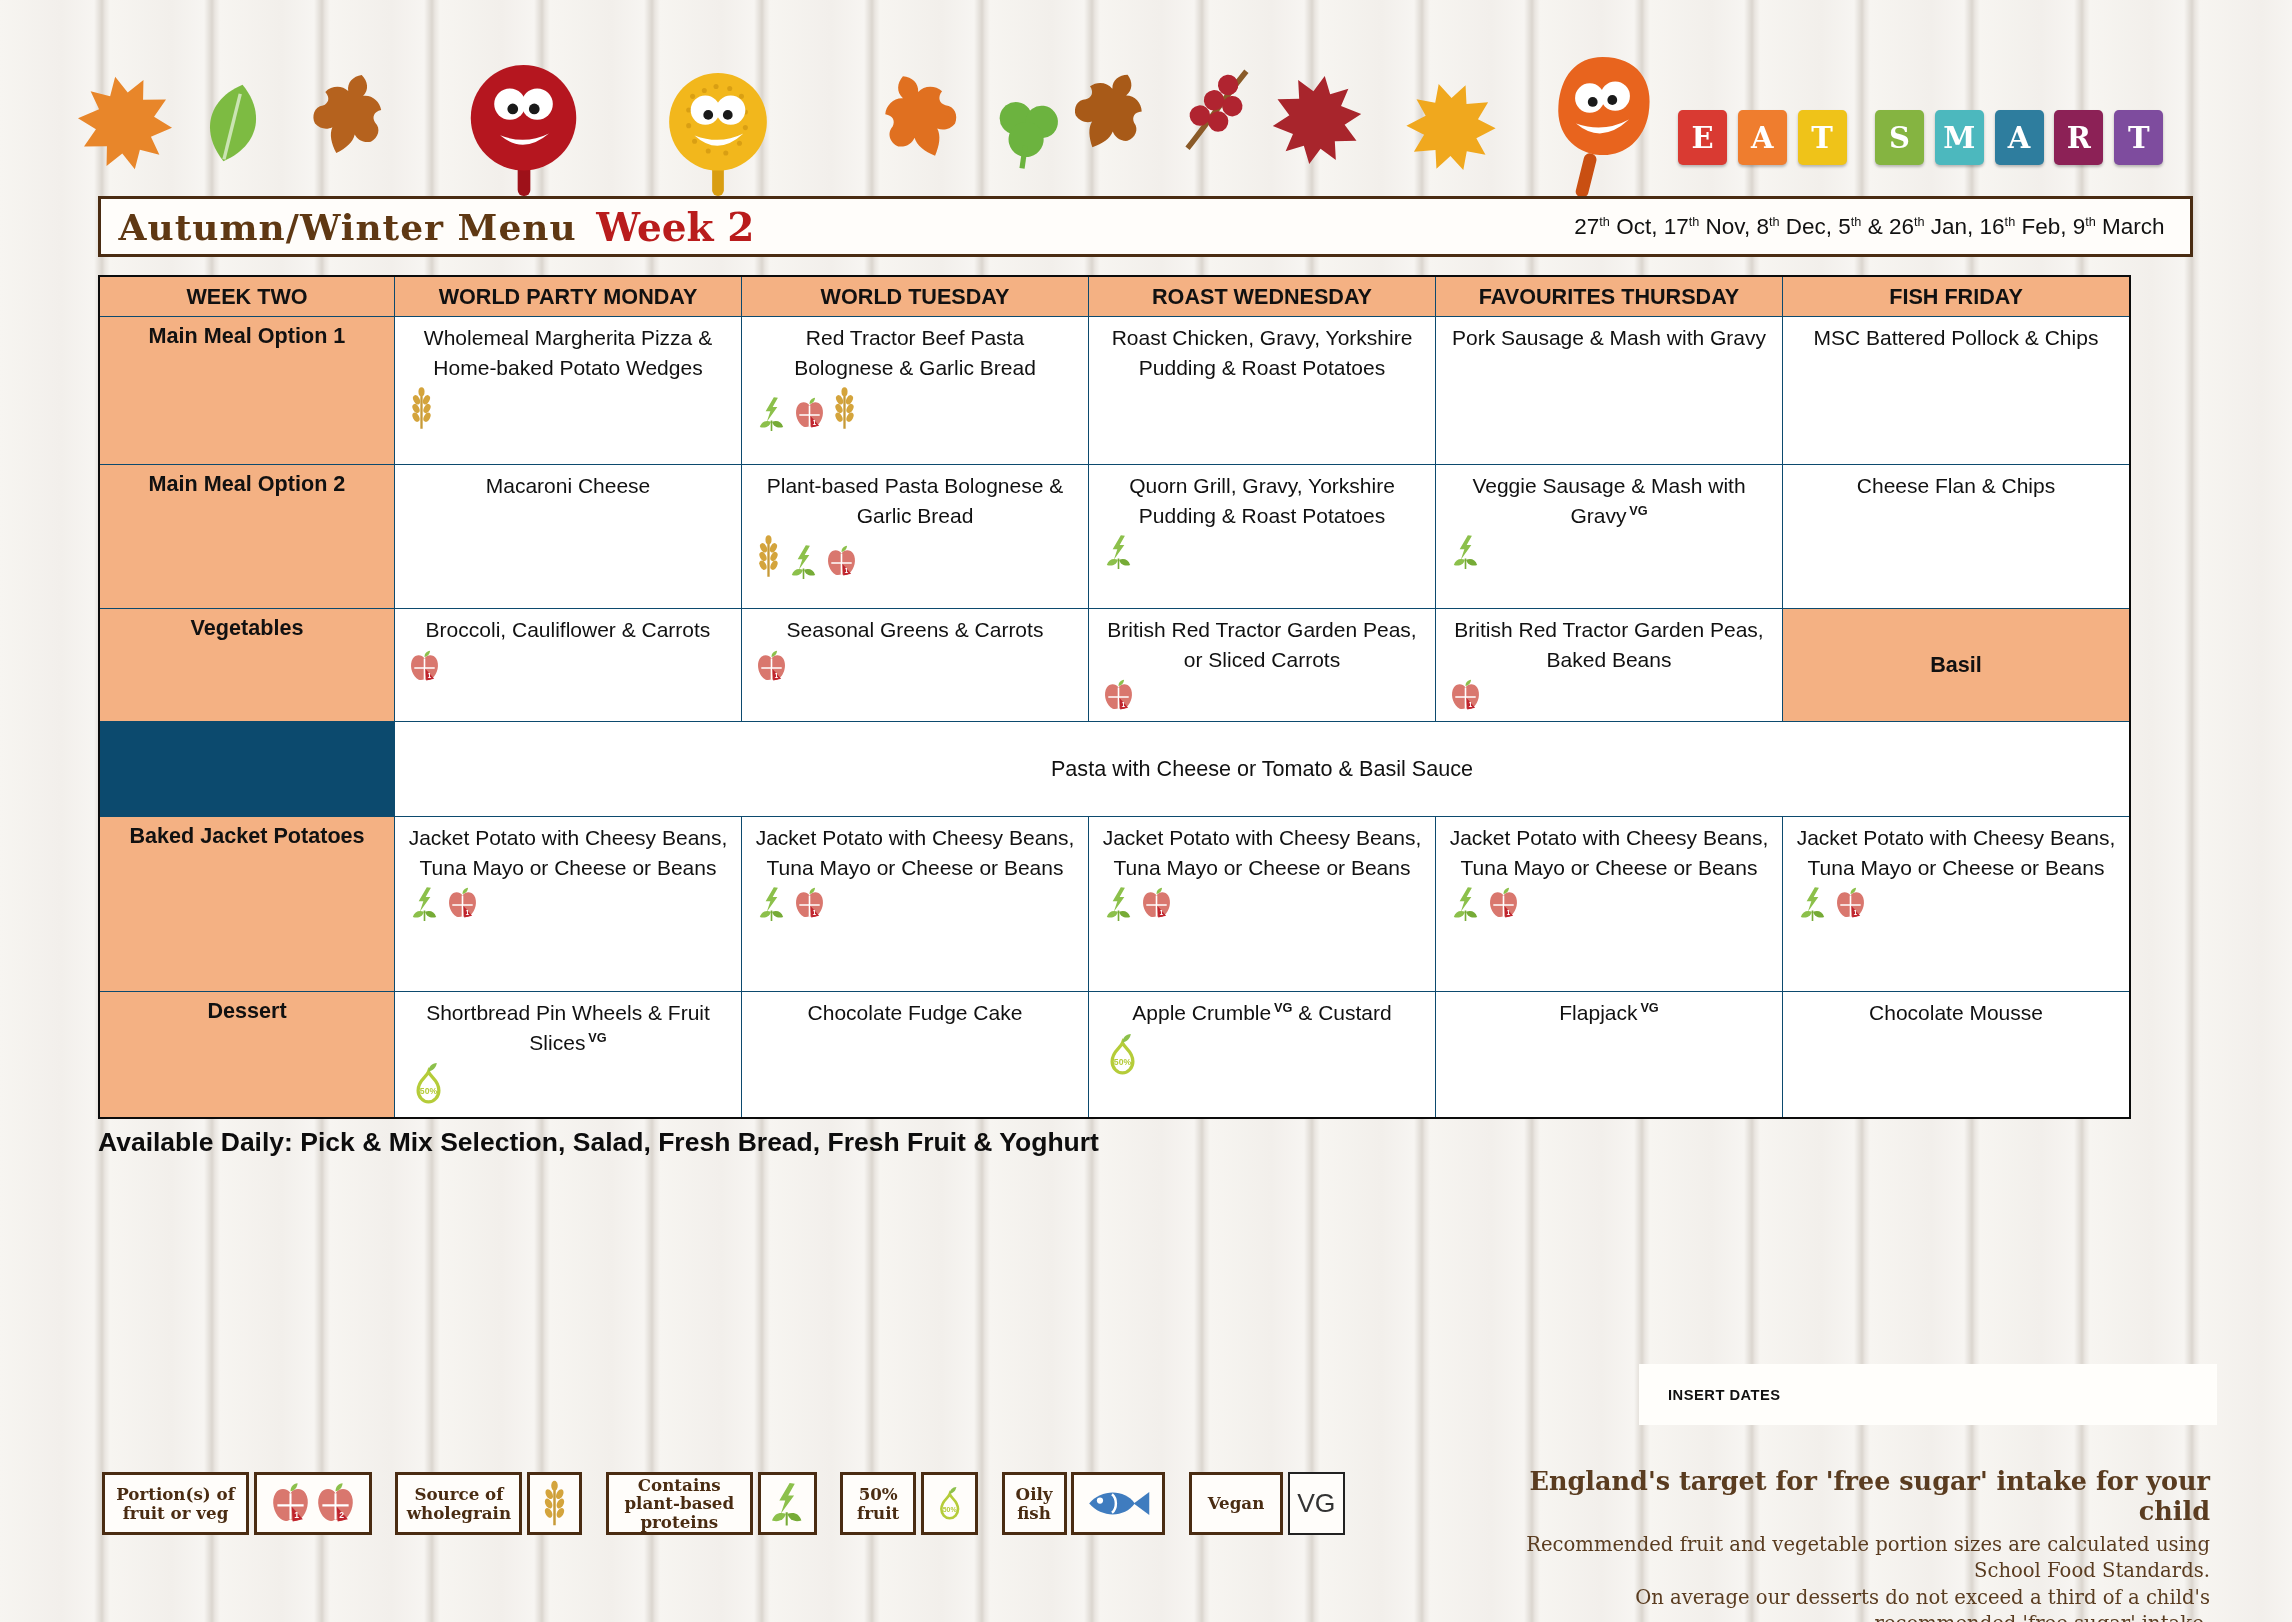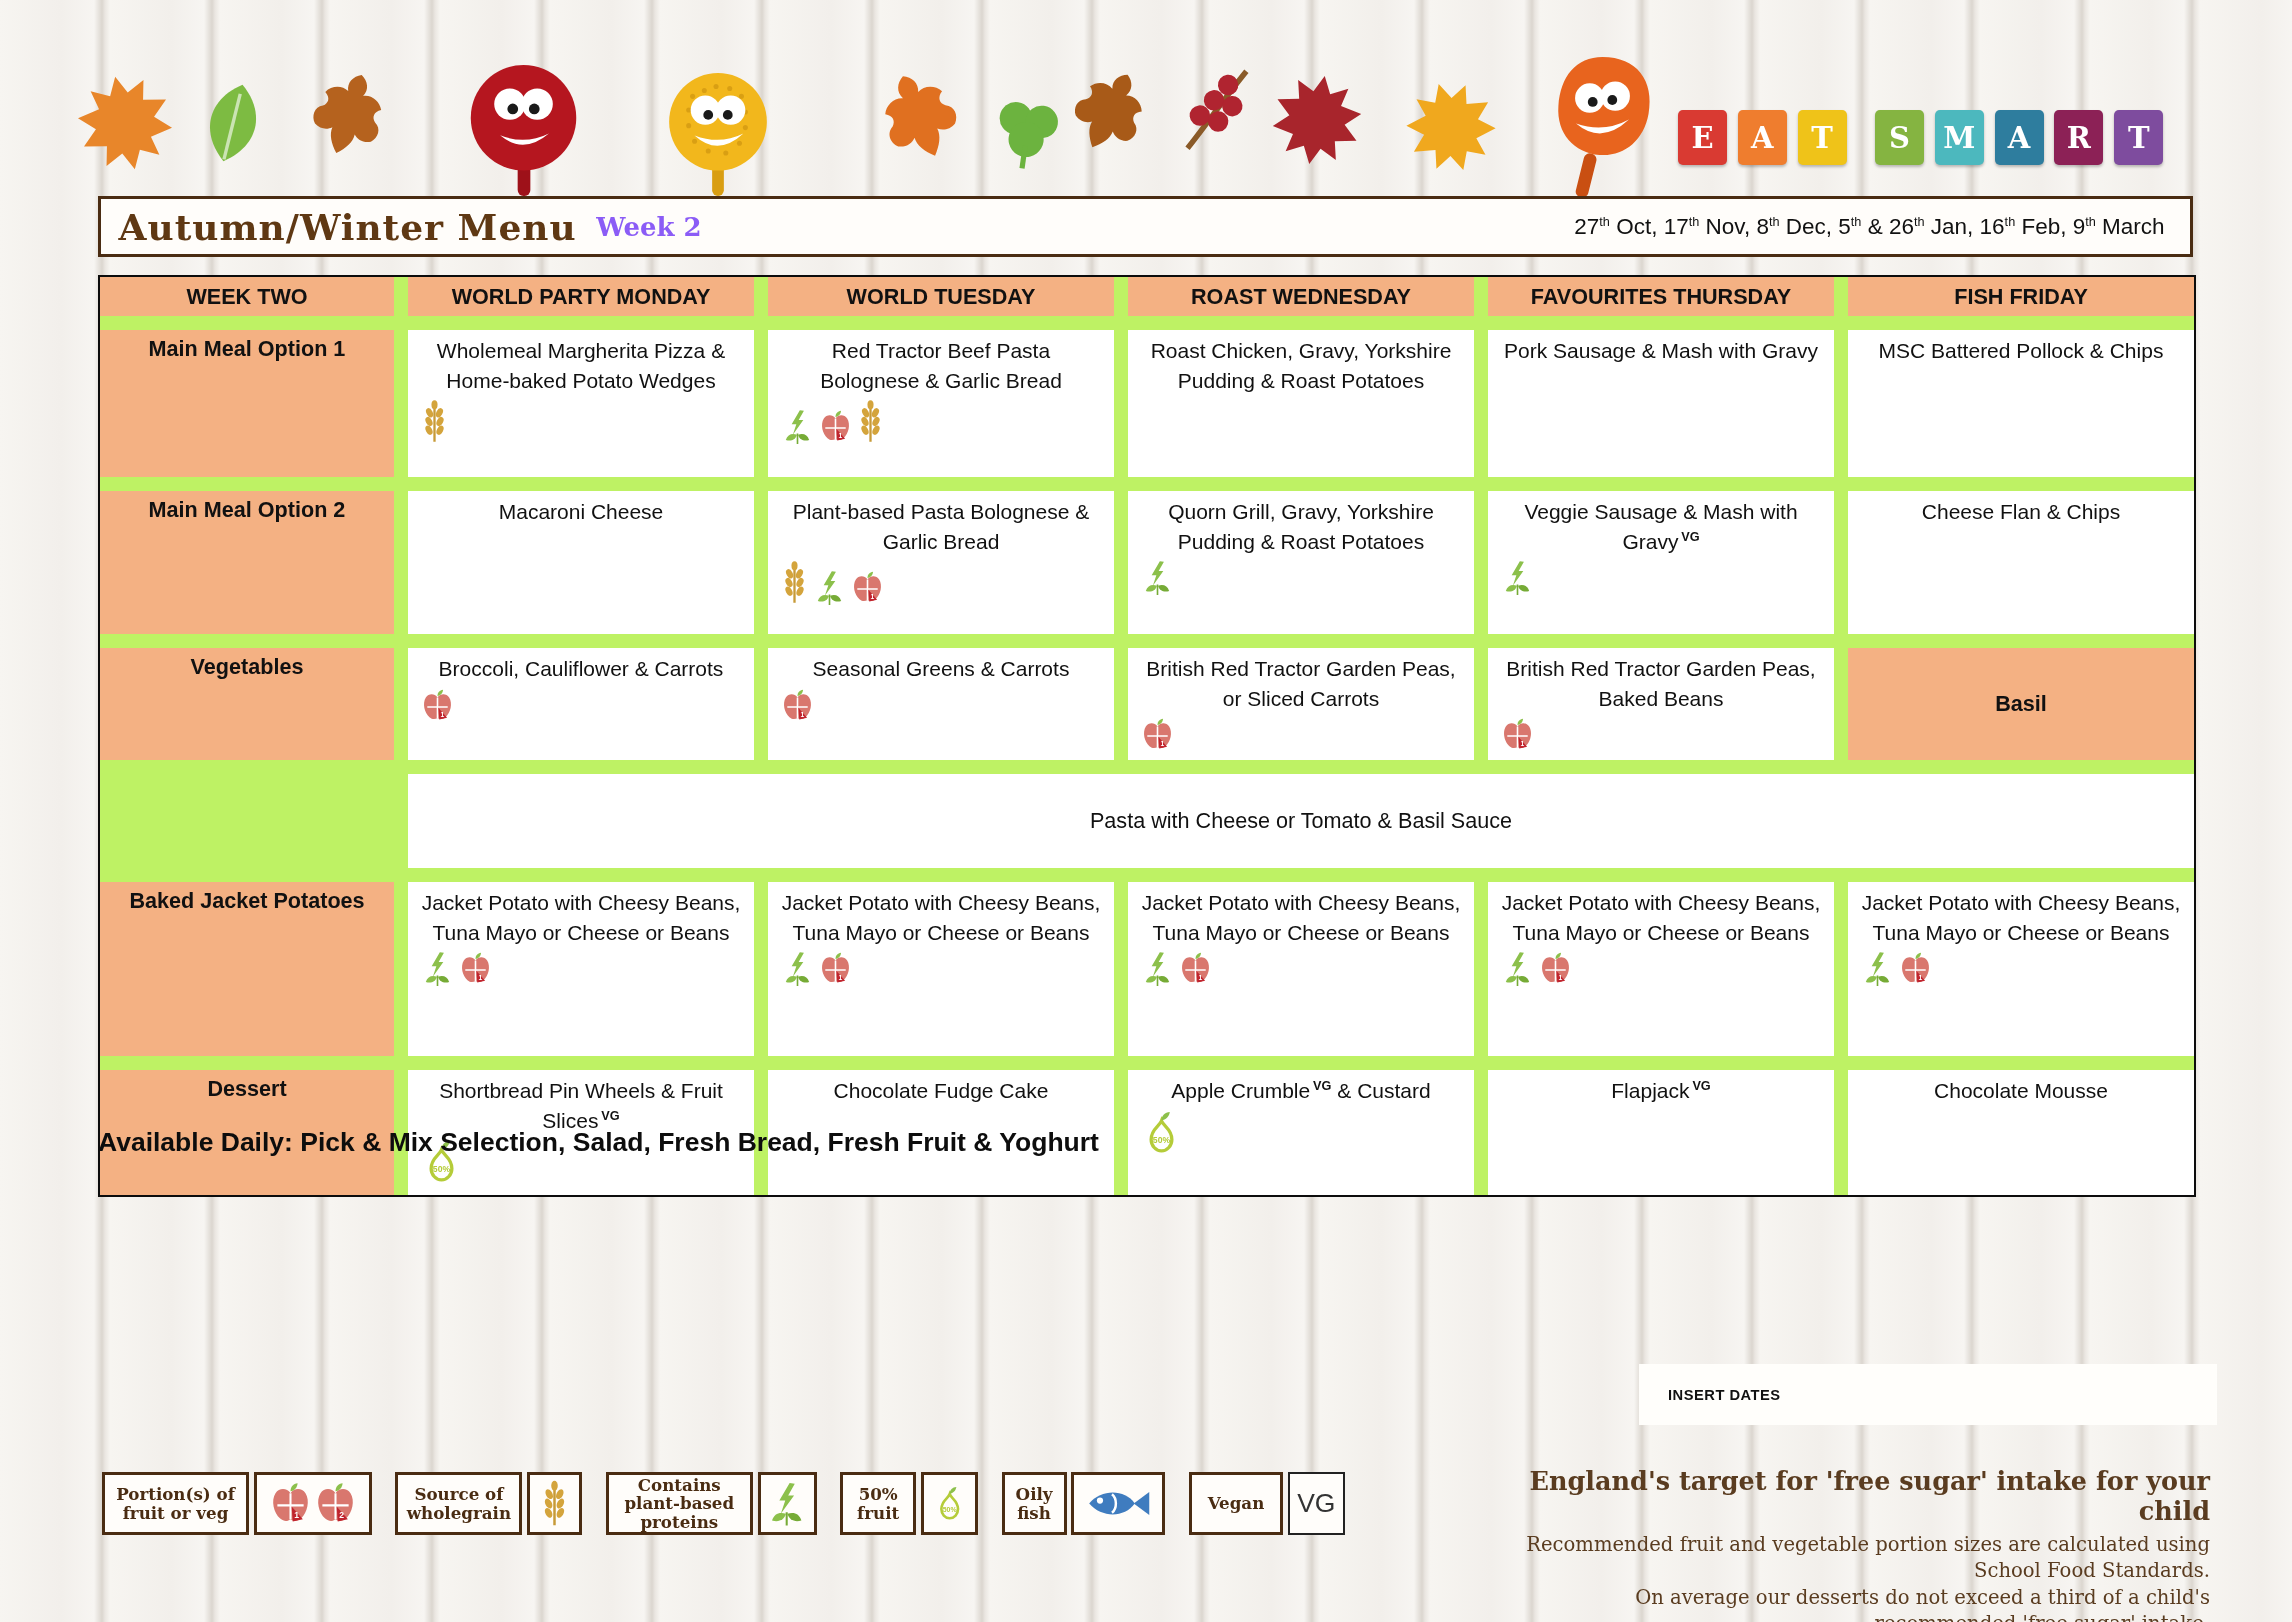--- a/index.html
+++ b/index.html
@@ -34,34 +34,34 @@
     position:absolute; left:98px; top:196px; width:2095px; height:61px;
     background:#fffdfa; border:3.9px solid #4a2c12;
     display:flex; align-items:center; padding:0 17.6px;
   }
   .title-main {
     font-family:"DejaVu Serif", serif; font-weight:bold;
     font-size:36px; color:#5f3813; letter-spacing:1px;
   }
   .title-week {
     font-family:"DejaVu Serif", serif; font-weight:bold;
-    font-size:26px; color:#8b5cf6; margin-left:19.6px;
+    font-size:39px; color:#b91c1c; margin-left:19.6px;
   }
   .title-dates {
     margin-left:auto; font-size:22.5px; color:#111; padding-right:7.8px;
   }
   .title-dates sup { font-size:12.7px; }
 
   
   .menu {
     position:absolute; left:98px; top:275px;
     display:grid;
     grid-template-columns:294px repeat(5, 346px);
     grid-template-rows:39px 147px 143px 112px 94px 174px 125px;
-    gap:14px; background:#bef264; border:2.9px solid #0c0c0c;
+    gap:1px; background:#0c4a6e; border:2.9px solid #0c0c0c;
   }
   .hcell, .lcell, .cell, .spancell { background:#fff; }
   .hcell {
     background:#f4b183; font-weight:bold; font-size:21.6px; color:#111;
     display:flex; align-items:center; justify-content:center; text-align:center;
   }
   .lcell {
     background:#f4b183; font-weight:bold; font-size:21.6px; color:#111;
     display:flex; justify-content:center; padding-top:5.9px; text-align:center;
   }

